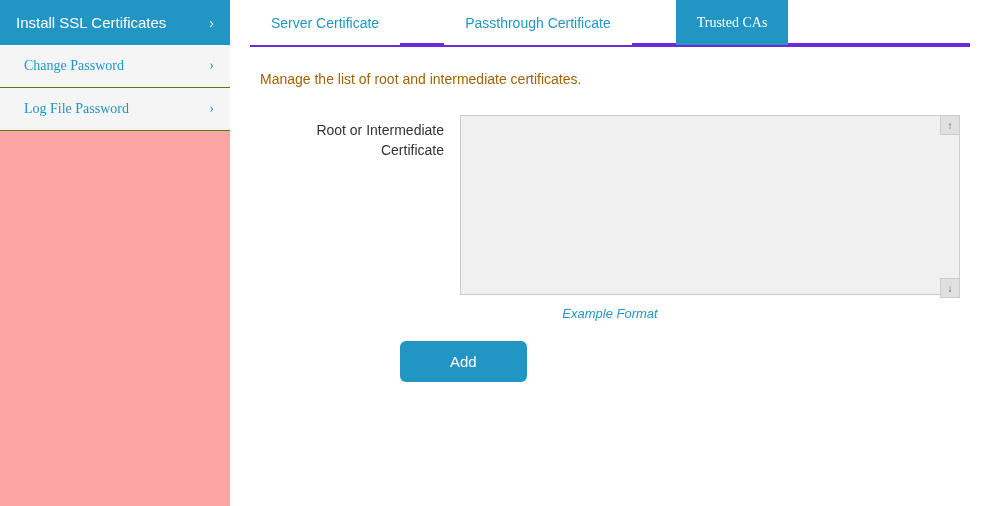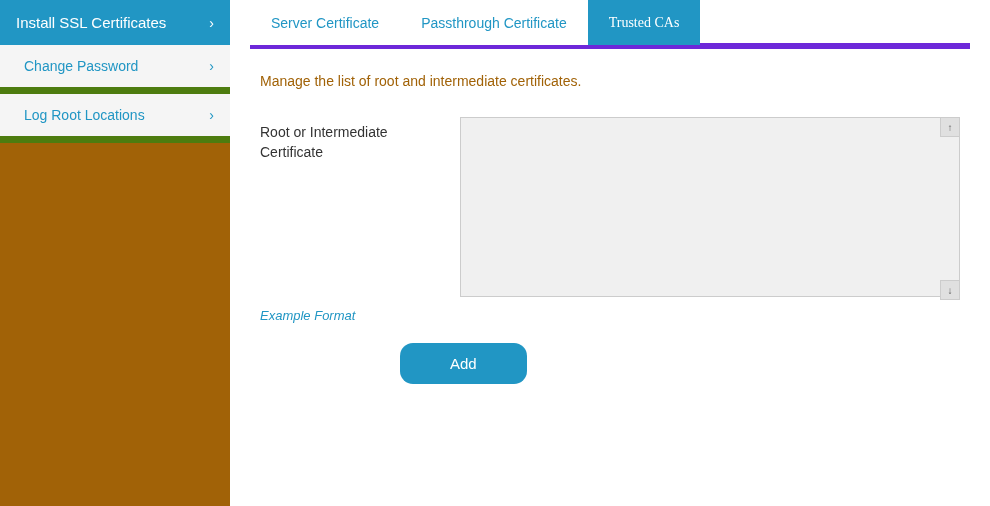--- a/index.html
+++ b/index.html
@@ -8,21 +8,21 @@
       font-size: 14px;
       background: #fff;
       display: flex;
       width: 990px;
       min-height: 506px;
     }
 
     
     .sidebar {
       width: 230px;
-      background: #a16207;
+      background: #fca5a5;
       min-height: 506px;
       flex-shrink: 0;
     }
 
     .sidebar-item-active {
       background: #2196c4;
       color: #fff;
       padding: 14px 16px;
       display: flex;
       align-items: center;
@@ -34,39 +34,41 @@
 
     .sidebar-item {
       background: #f5f5f5;
       color: #2196c4;
       padding: 13px 16px 13px 24px;
       display: flex;
       align-items: flex-start;
       justify-content: space-between;
       cursor: pointer;
       font-size: 14px;
-      border-bottom: 7px solid #4d7c0f;
+      border-bottom: 1px solid #4d7c0f;
+      font-family: Liberation Serif, serif;
     }
 
     .chevron {
       font-size: 14px;
       color: inherit;
     }
 
     
     .main-content {
       flex: 1;
       padding: 0 20px 20px 20px;
     }
 
     
     .tabs {
       display: flex;
-      border-bottom: 6px solid #6d28d9;
+      border-bottom: 4px solid #6d28d9;
       margin-bottom: 24px;
+      gap: 44px;
     }
 
     .tab {
       padding: 14px 20px;
       cursor: pointer;
       color: #2196c4;
       font-size: 14px;
       border: 1px solid transparent;
       border-bottom: none;
       background: #fff;
@@ -100,20 +102,21 @@
 
     
     .form-row {
       display: flex;
       align-items: flex-start;
       margin-bottom: 8px;
     }
 
     .form-label {
       width: 200px;
+      text-align: right;
       padding-right: 16px;
       padding-top: 6px;
       color: #333;
       font-size: 14px;
       line-height: 1.4;
       flex-shrink: 0;
     }
 
     .textarea-wrapper {
       position: relative;
@@ -147,21 +150,21 @@
       font-size: 10px;
       height: 20px;
     }
 
     .scroll-up { top: 0; }
     .scroll-down { bottom: 0; }
 
     
     .example-link-row {
       display: flex;
-      justify-content: flex-start;
+      justify-content: center;
       max-width: 700px;
       margin-top: 4px;
       margin-bottom: 16px;
     }
 
     .example-link {
       color: #2196c4;
       font-size: 13px;
       cursor: pointer;
       font-style: italic;
@@ -175,38 +178,38 @@
       margin-top: 20px;
     }
 
     .add-button {
       background: #2196c4;
       color: #fff;
       border: none;
       padding: 12px 50px;
       font-size: 15px;
       cursor: pointer;
-      border-radius: 13px;
+      border-radius: 6px;
       margin-left: 140px;
     }
   </style>
 </head>
 <body>
 
 <div class="sidebar">
   <div class="sidebar-item-active">
     <span>Install SSL Certificates</span>
     <span class="chevron">›</span>
   </div>
   <div class="sidebar-item">
     <span>Change Password</span>
     <span class="chevron">›</span>
   </div>
   <div class="sidebar-item">
-    <span>Log Root Locations</span>
+    <span>Log File Password</span>
     <span class="chevron">›</span>
   </div>
 </div>
 
 <div class="main-content">
 
   <div class="tabs">
     <div class="tab">
       <span>Server Certificate</span>
     </div>

